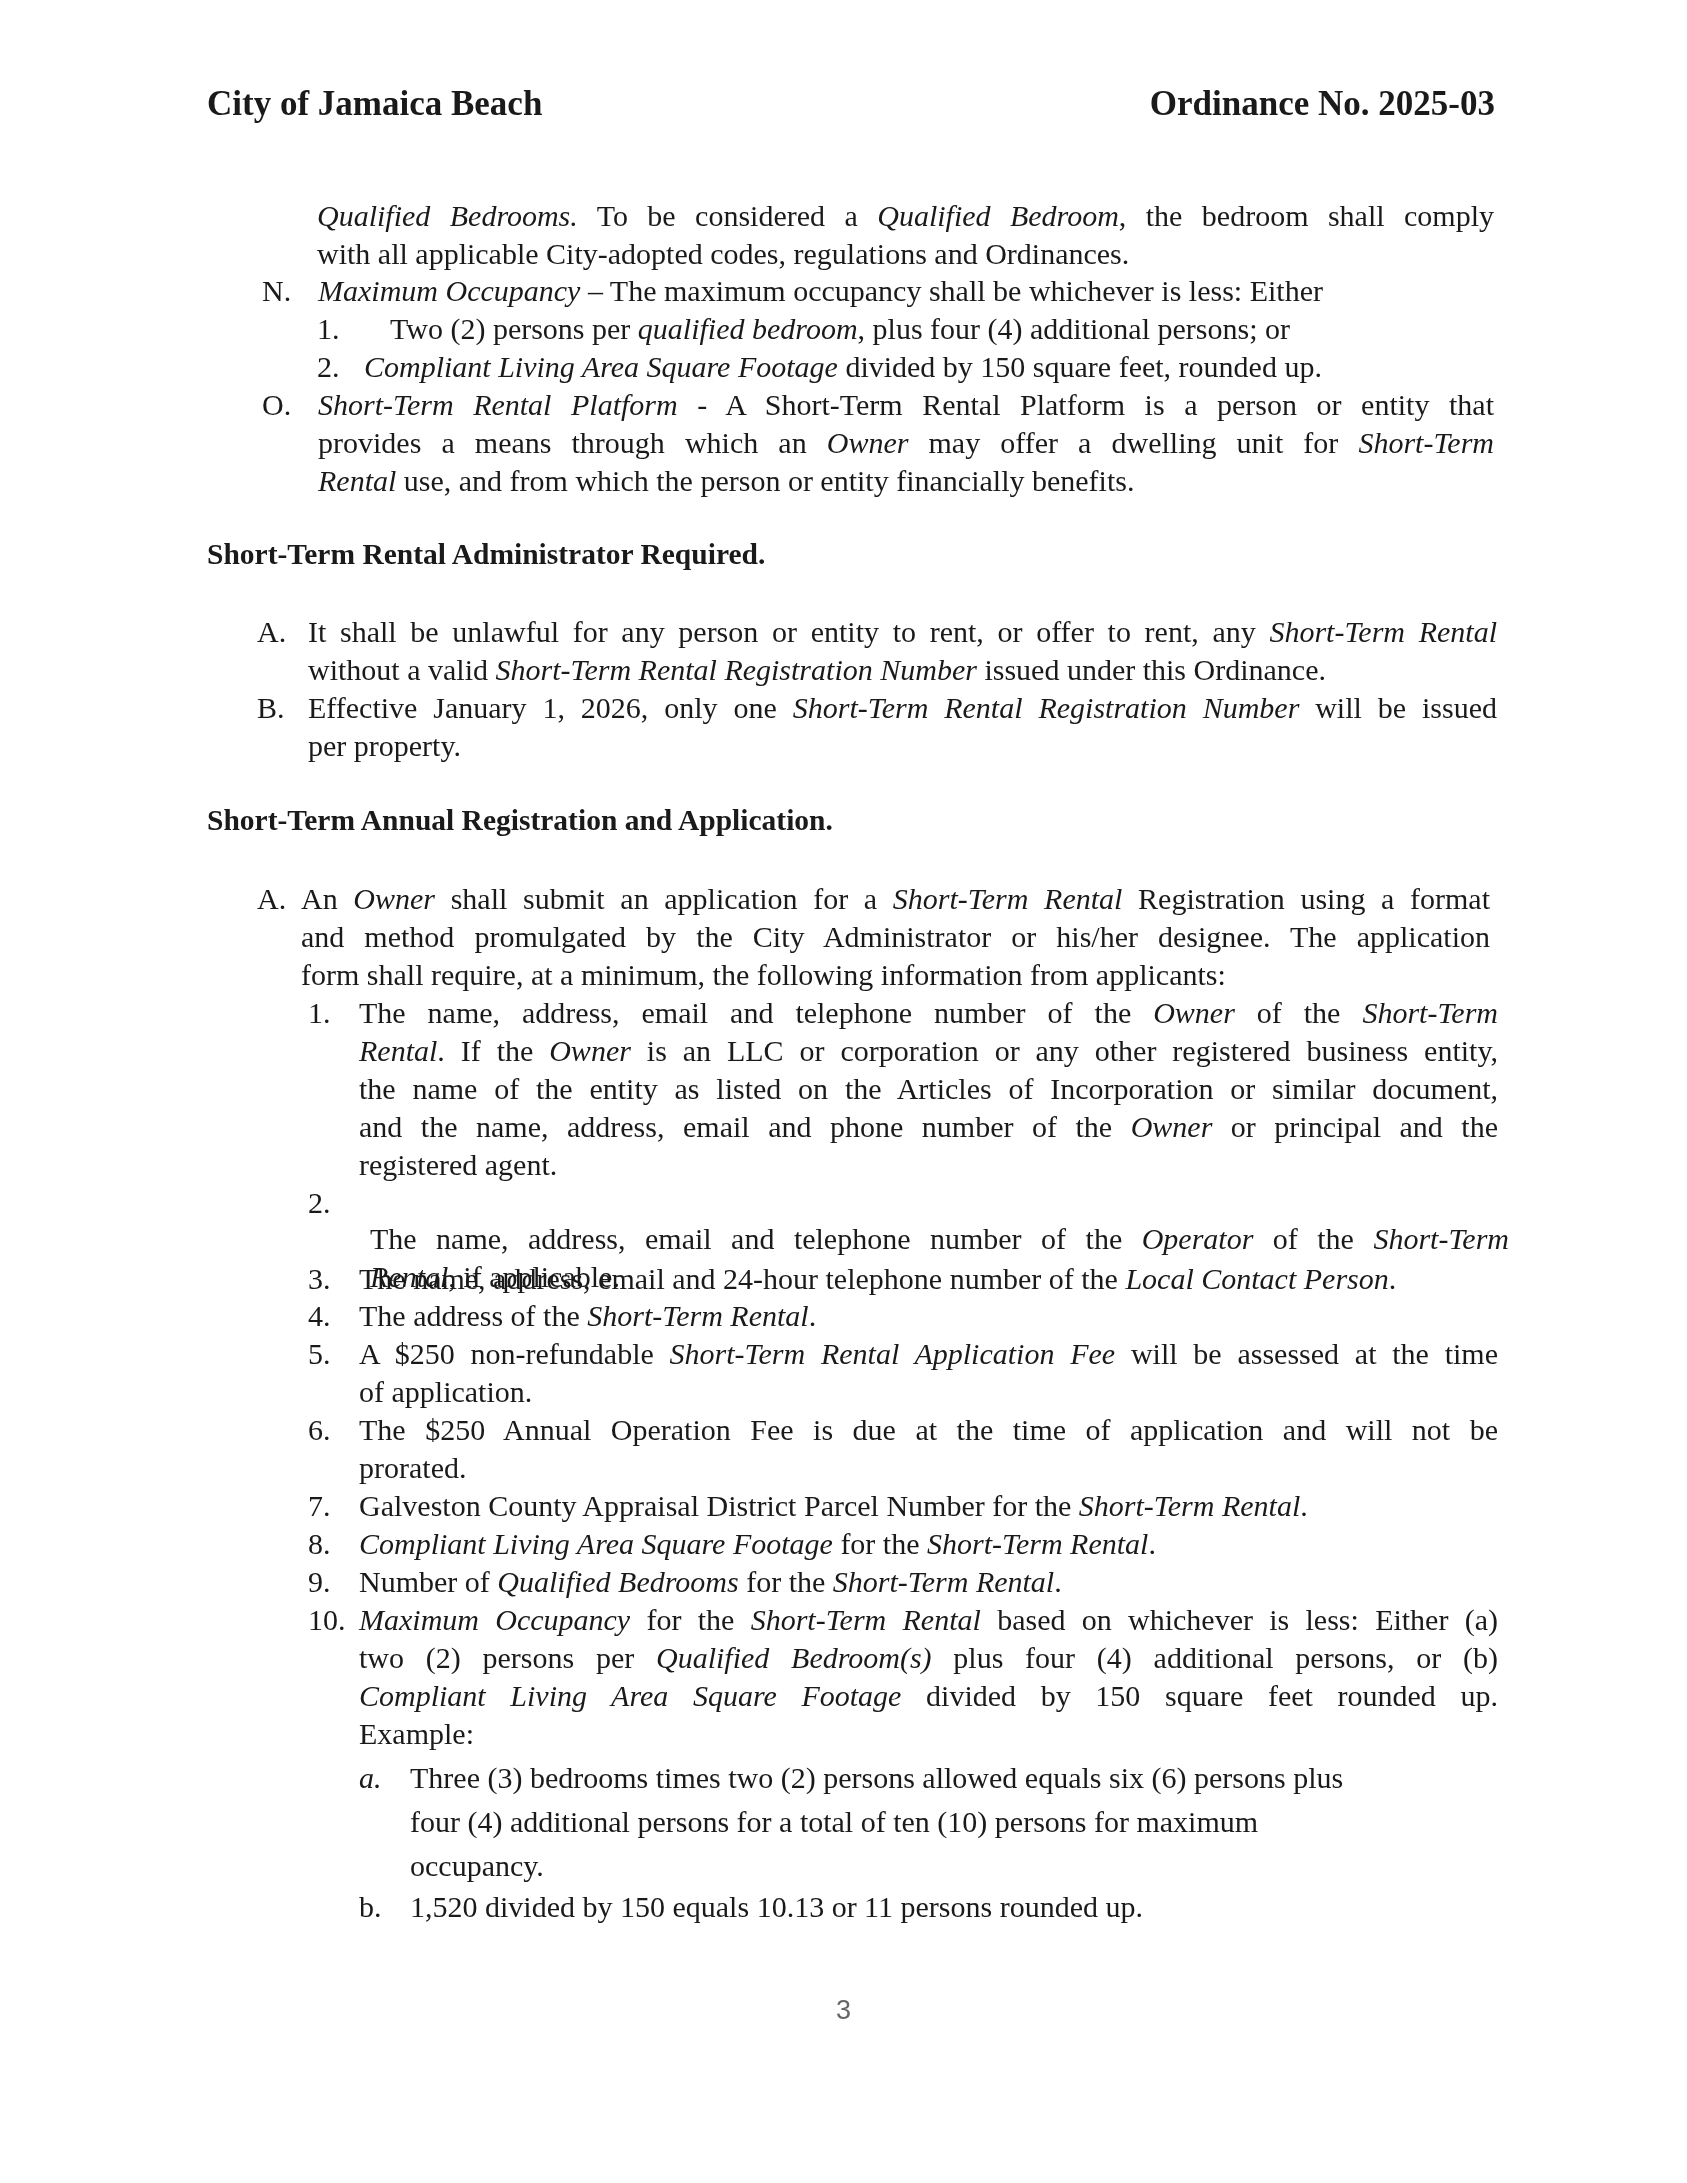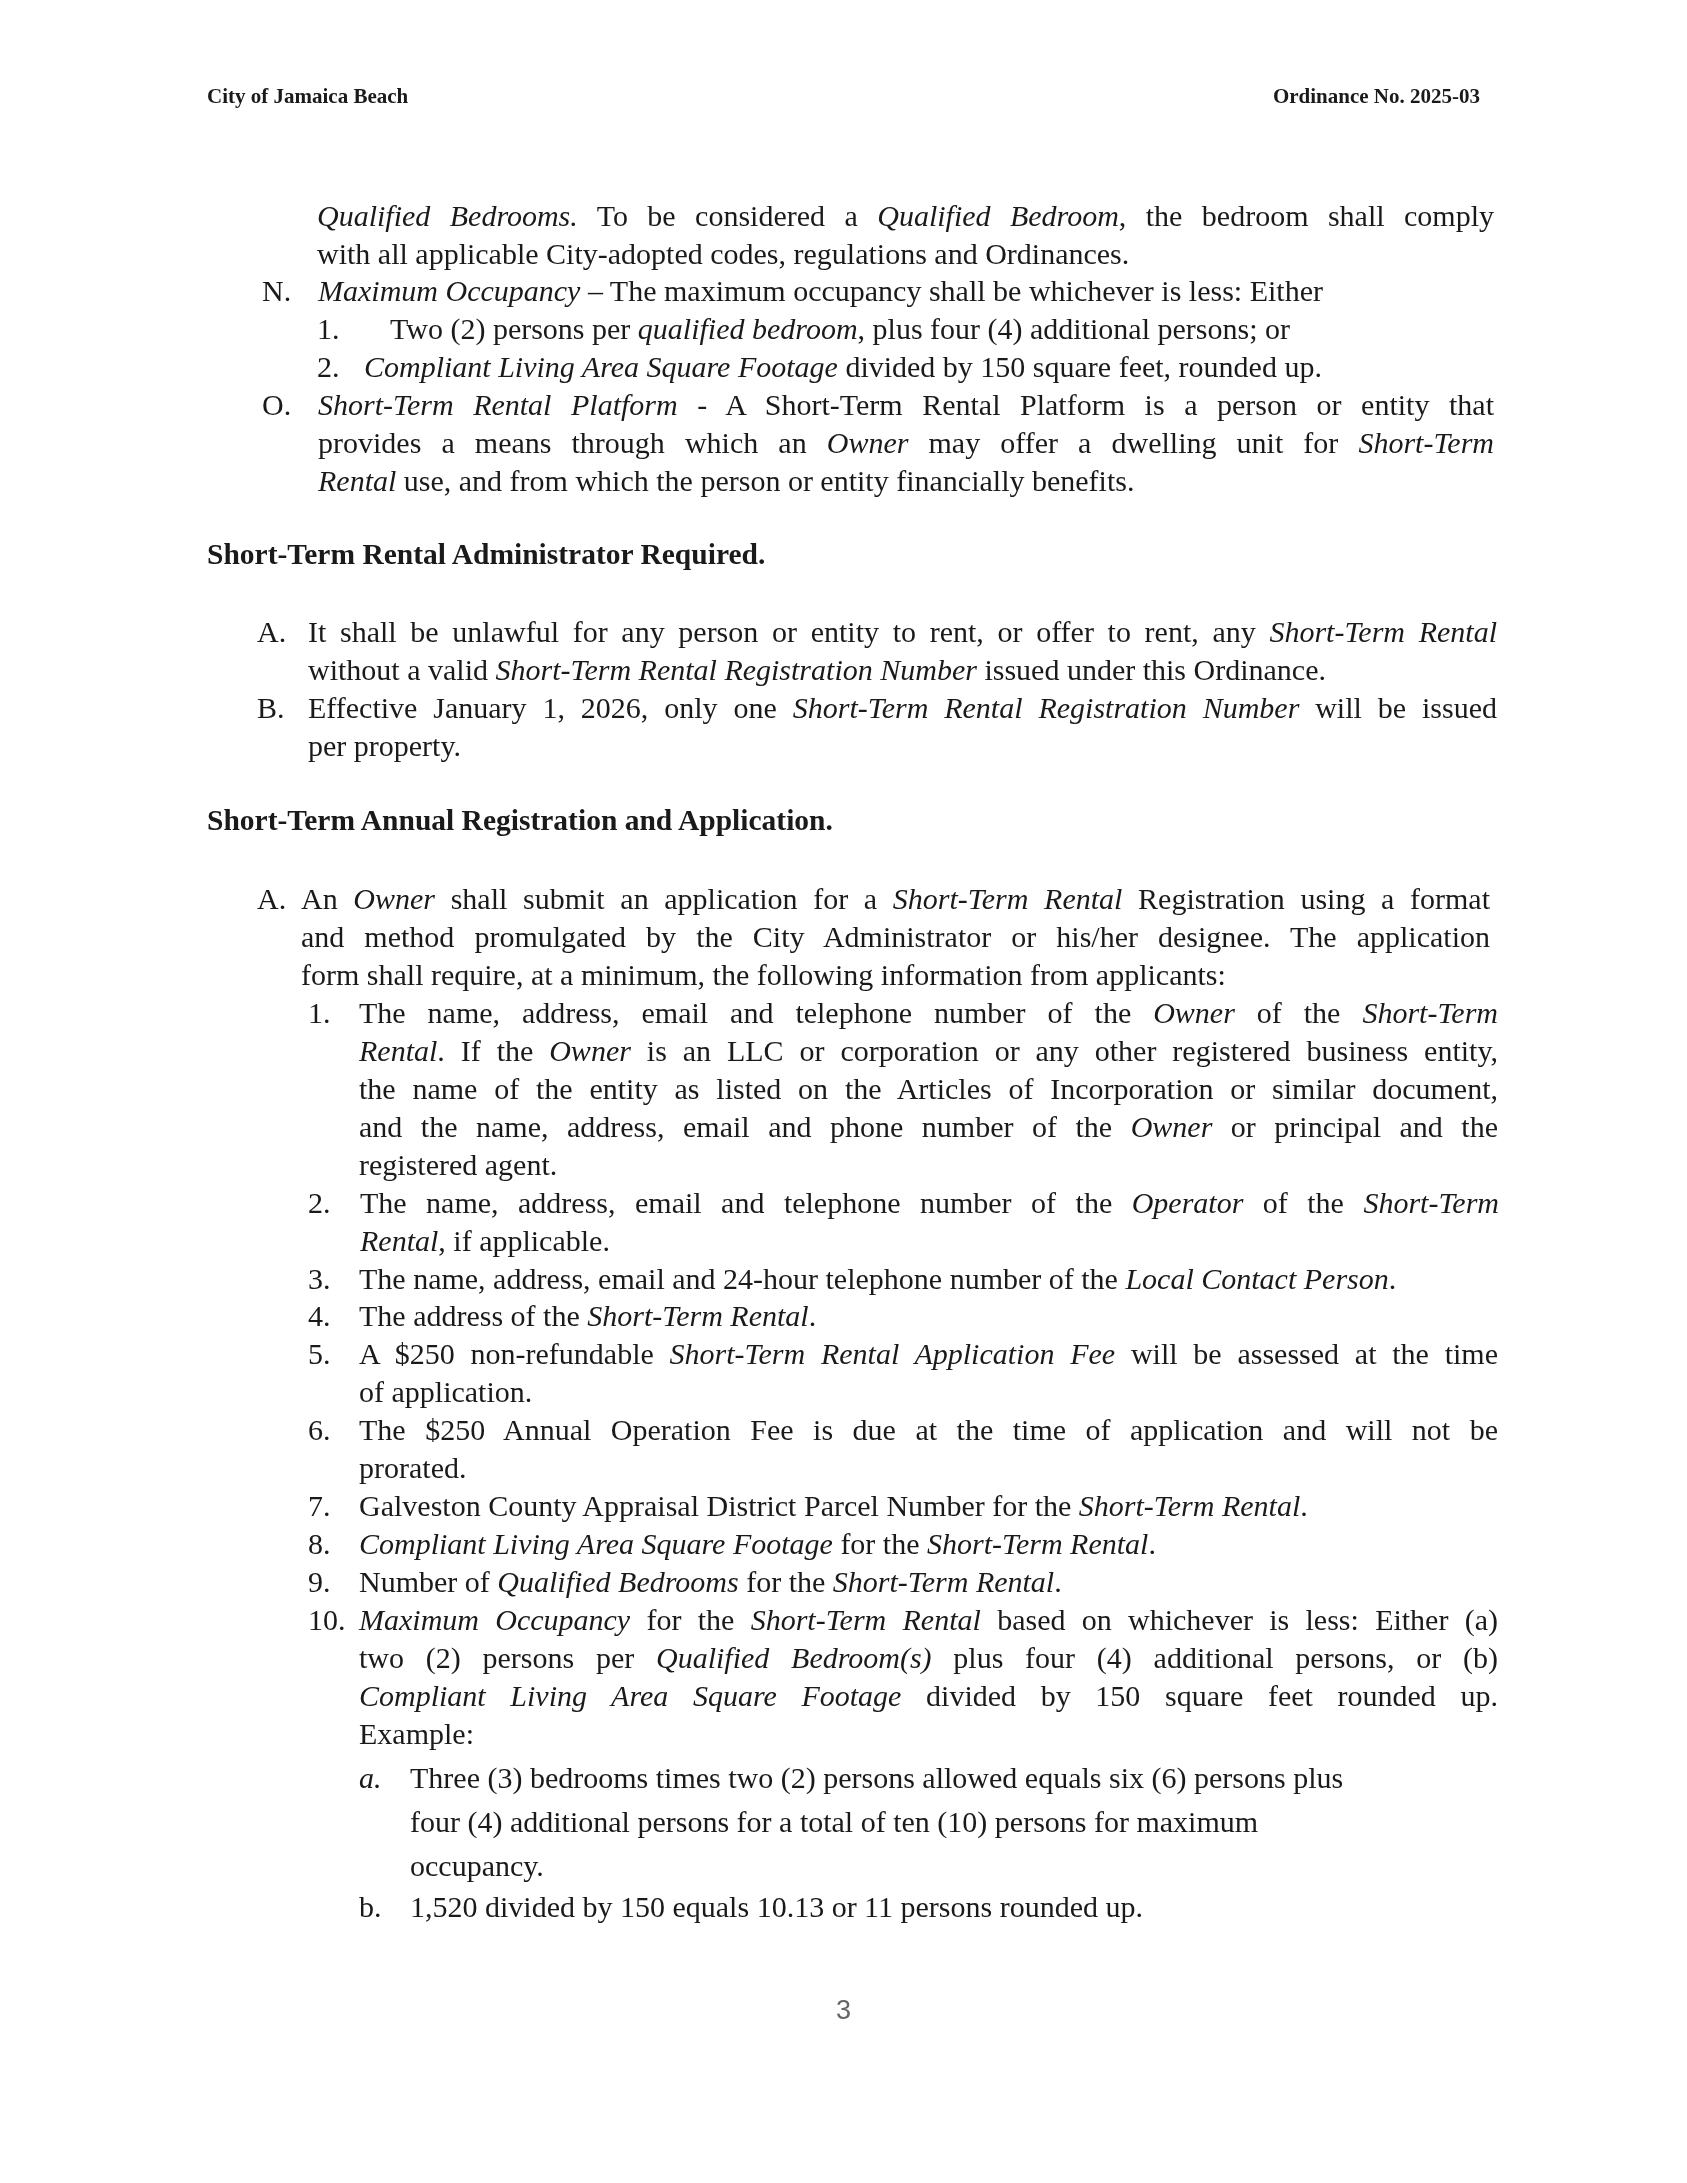--- a/index.html
+++ b/index.html
@@ -3,23 +3,23 @@
 <meta charset="utf-8">
 <style>
   html, body { margin: 0; padding: 0; background: #ffffff; }
   body {
     width: 1687px; height: 2183px; position: relative; overflow: hidden;
     font-family: "Liberation Serif", "DejaVu Serif", serif;
     color: #1a1a1a;
   }
   .page { position: absolute; left: 0; top: 0; width: 1687px; height: 2183px; }
   .header {
-    position: absolute; top: 84px; left: 207px; right: 207px;
+    position: absolute; top: 84px; left: 207px; right: 192px;
     display: flex; justify-content: space-between;
-    font-weight: bold; font-size: 21px;
+    font-weight: bold; font-size: 35px;
   }
   .line { white-space: nowrap; }
   .just { text-align: justify; text-align-last: justify; white-space: normal; }
   i { font-style: italic; }
   .sec-head { font-weight: bold; font-size: 29.5px; position: absolute; left: 207px; }
   .row { position: absolute; font-size: 30px; line-height: 38px; }
   .label { position: absolute; }
   .text { position: absolute; }
   .pagenum { position: absolute; top: 1995px; left: 0; width: 1687px; text-align: center; font-size: 27px; color: #666; font-family: "Liberation Sans", sans-serif; }
 </style>
@@ -94,21 +94,21 @@
       <div class="line just"><span>The name, address, email and telephone number of the </span><i>Owner</i><span> of the </span><i>Short-Term</i></div>
       <div class="line just"><i>Rental</i><span>. If the </span><i>Owner</i><span> is an LLC or corporation or any other registered business entity,</span></div>
       <div class="line just">the name of the entity as listed on the Articles of Incorporation or similar document,</div>
       <div class="line just"><span>and the name, address, email and phone number of the </span><i>Owner</i><span> or principal and the</span></div>
       <div class="line">registered agent.</div>
     </div>
   </div>
 
   <div class="row" style="top:1184px; left:308px; width:1189px;">
     <span class="label">2.</span>
-    <div class="text" style="left:52px; width:1139px;">
+    <div class="text" style="left:62px; width:1139px;margin-top:36px;">
       <div class="line just"><span>The name, address, email and telephone number of the </span><i>Operator</i><span> of the </span><i>Short-Term</i></div>
       <div class="line"><i>Rental</i><span>, if applicable.</span></div>
     </div>
   </div>
 
   <div class="row" style="top:1260px; left:308px; width:1189px;">
     <span class="label">3.</span>
     <div class="text line" style="left:51px;"><span>The name, address, email and 24-hour telephone number of the </span><i>Local Contact Person</i><span>.</span></div>
   </div>
 

